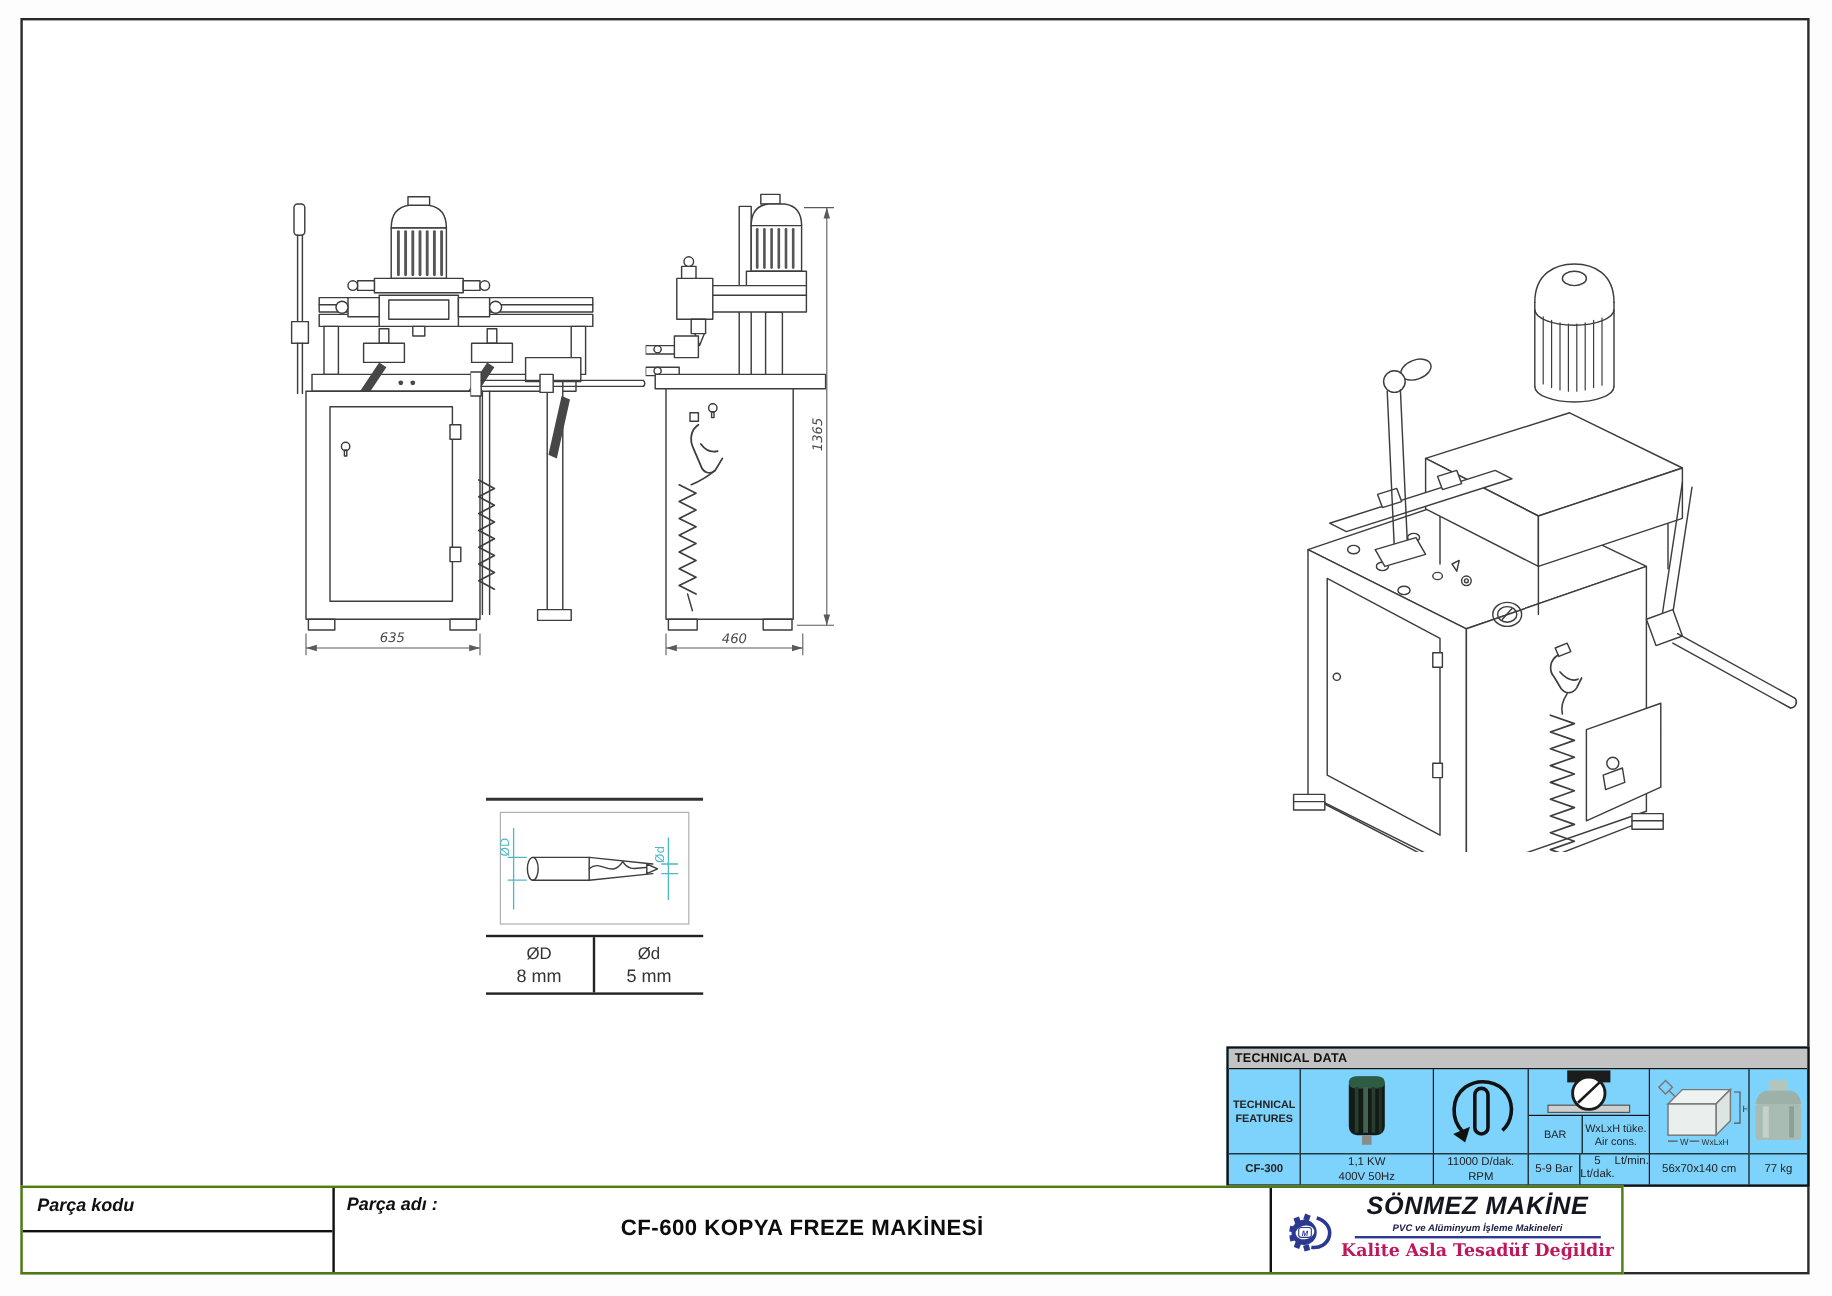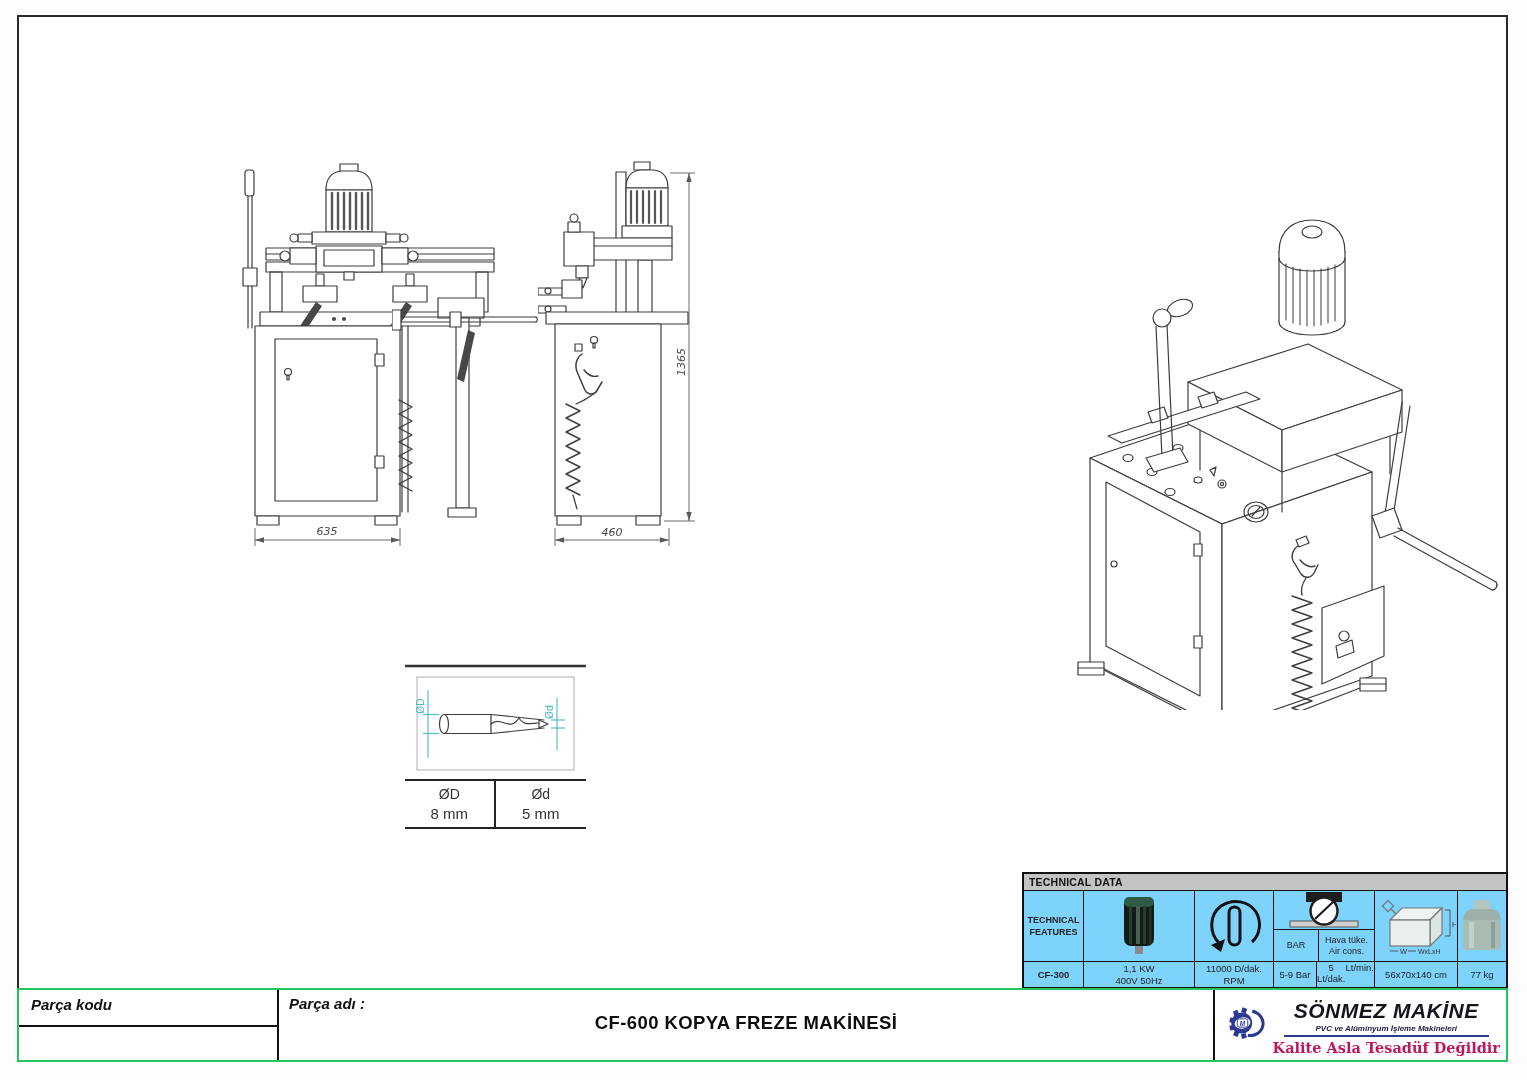--- a/index.html
+++ b/index.html
@@ -37,29 +37,29 @@
   .tc4 .tt-top { height:38px; }
   .tt-sub { height:32px; border-top:1.5px solid #111; display:flex; }
   .tt-sub .sc { display:flex; align-items:center; justify-content:center; text-align:center; font-size:9px; color:#222; line-height:1.15; }
   .tt-sub .sc1 { width:45px; border-right:1.5px solid #111; }
   .tt-sub .sc2 { flex:1; }
   .tt-val { height:26px; border-top:1.5px solid #111; display:flex; flex-direction:column; align-items:center; justify-content:center; font-size:9.5px; color:#222; line-height:1.2; text-align:center; }
   .feat { font-size:9px; font-weight:bold; color:#222; text-align:center; line-height:1.35; }
   .model { font-weight:bold; }
 
   
-  #title-block { left:17px; top:988px; width:1491px; height:74px; border:2px solid #22c55e; background:#fff; display:flex; }
+  #title-block { left:17px; top:988px; width:1336px; height:74px; border:2px solid #4d7c0f; background:#fff; display:flex; }
   #tb-left { width:260px; border-right:2px solid #111; display:flex; flex-direction:column; }
   #tb-left .row1 { height:37px; border-bottom:2px solid #111; padding:6px 0 0 12px; }
   #tb-left .row2 { flex:1; }
   .blk-label { font-style:italic; font-weight:bold; font-size:15px; color:#111; }
   #tb-mid { flex:1; border-right:2px solid #111; position:relative; }
   #tb-mid .lbl { position:absolute; left:10px; top:5px; }
   #tb-title { position:absolute; left:0; right:0; top:22px; text-align:center; font-size:18.5px; font-weight:bold; color:#0d0d0d; letter-spacing:0.4px; }
-  #tb-logo { width:291px; display:flex; align-items:flex-end; padding:4px 6px 4px 14px; }
+  #tb-logo { width:291px; display:flex; align-items:flex-start; padding:4px 6px 4px 14px; }
   #logo-text { margin-left:6px; display:flex; flex-direction:column; align-items:center; }
   #logo-company { font-size:21px; font-weight:bold; font-style:italic; color:#15151f; letter-spacing:0.5px; white-space:nowrap; }
   #logo-sub { font-size:8px; font-weight:bold; font-style:italic; color:#20204a; margin-top:1px; white-space:nowrap; }
   #logo-rule { width:205px; height:0; border-top:2.5px solid #2b3990; margin:2px 0 2px 0; }
   #logo-slogan { font-family:"DejaVu Serif", serif; font-weight:bold; font-size:14.5px; color:#be185d; white-space:nowrap; }
 </style>
 </head>
 <body>
 
 <div class="abs" id="page-border"></div>
@@ -404,21 +404,21 @@
         <svg width="84" height="38" viewBox="0 0 84 38">
           <rect x="8" y="30" width="68" height="6" fill="#cfcfcf" stroke="#555" stroke-width="1"></rect>
           <rect x="24" y="1" width="36" height="10" fill="#1c1c1c"></rect>
           <circle cx="42" cy="20" r="13.5" fill="#fff" stroke="#1c1c1c" stroke-width="2.4"></circle>
           <line x1="33" y1="28" x2="51" y2="11" stroke="#1c1c1c" stroke-width="2.2"></line>
         </svg>
       </div>
       <div class="tt-sub">
         <div class="sc sc1">BAR</div>
         <div class="sc sc2">
-          <span><span>Hava tüke.</span><br><span>Air cons.</span></span>
+          <span><span>WxLxH tüke.</span><br><span>Air cons.</span></span>
         </div>
       </div>
       <div class="tt-val" style="flex-direction:row;">
         <div style="width:45px; text-align:center;">5-9 Bar</div>
         <div style="flex:1; text-align:center; border-left:1.5px solid #111; height:100%; display:flex; flex-direction:row; justify-content:center;">
           <span>5 Lt/dak.</span>
           <span>Lt/min.</span>
         </div>
       </div>
     </div>

